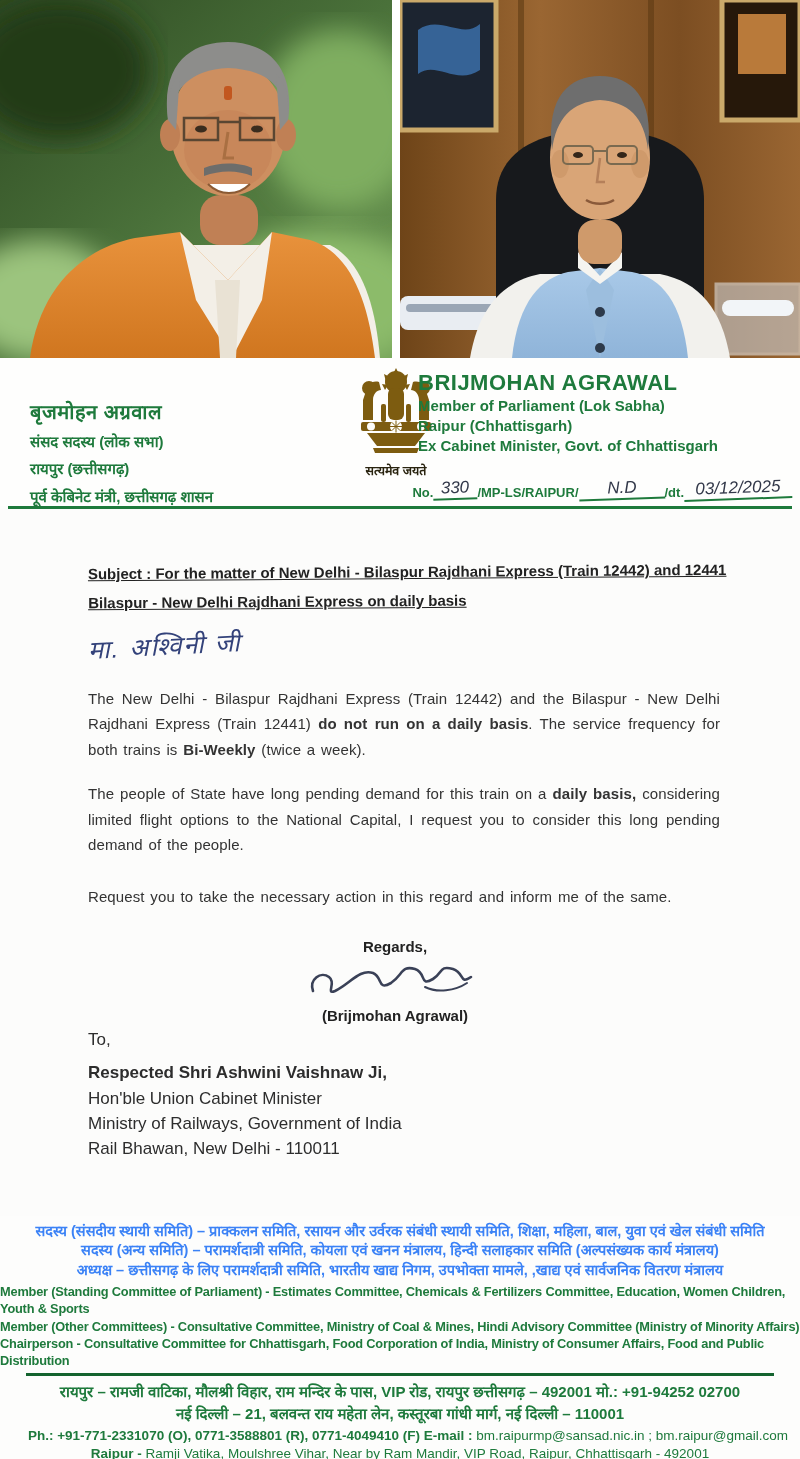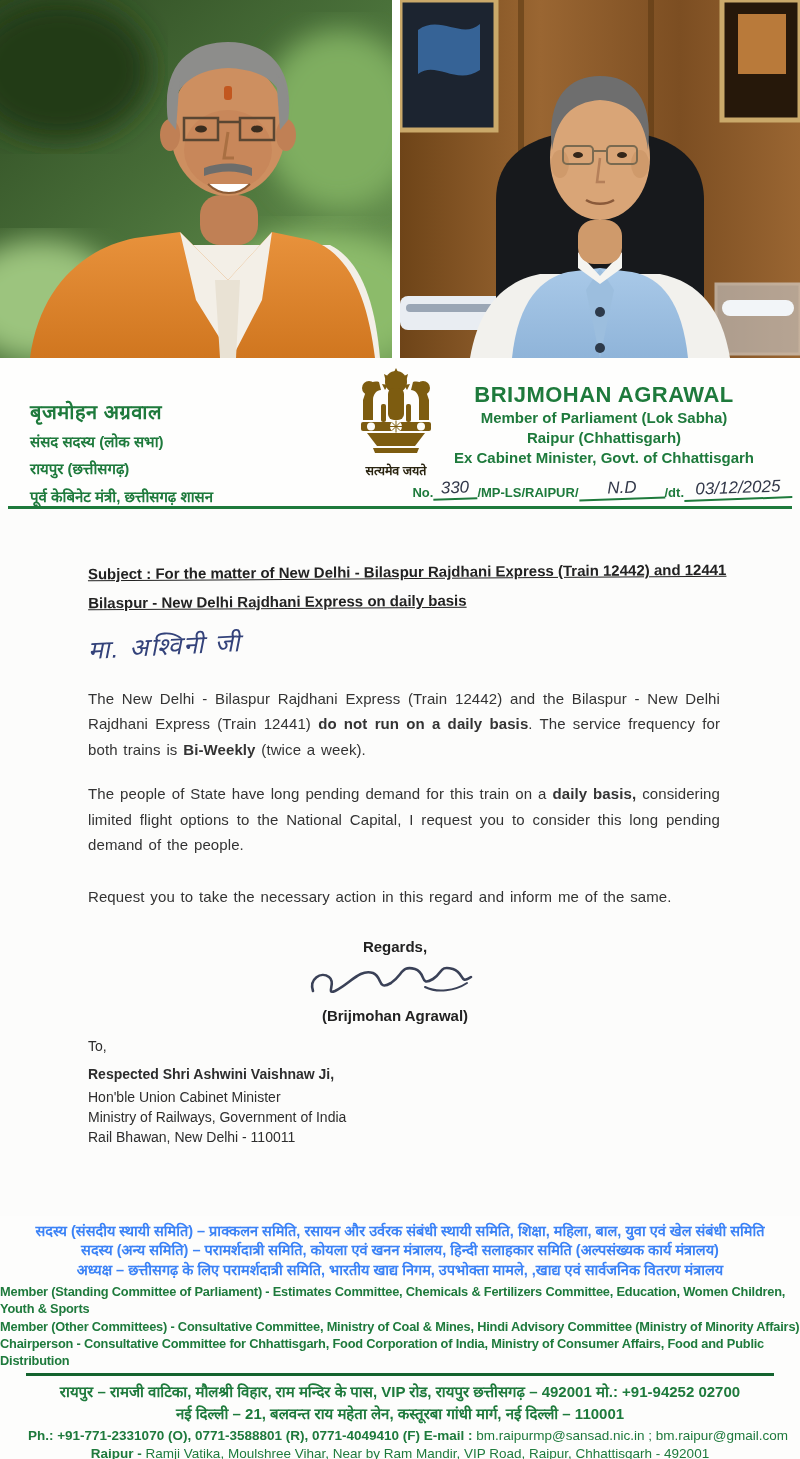--- a/index.html
+++ b/index.html
@@ -15,41 +15,41 @@
   .photo svg { display:block; }
 
   
   .letterhead { position:relative; height:148px; background:#fefefd; }
   .lh-left { position:absolute; top:12px; left:30px; color:#1e7a3c; }
   .lh-left .hname { font-size:20px; font-weight:bold; letter-spacing:0.5px;margin-top:28px; }
   .lh-left .hline { font-size:15px; font-weight:bold; margin-top:6px; line-height:1.42; }
   .lh-left .hline:first-of-type { margin-top:10px; }
   .emblem-wrap { position:absolute; left:348px; top:6px; width:96px; text-align:center; }
   .emblem-caption { font-size:12.5px; font-weight:bold; color:#2a2410; margin-top:2px; }
-  .lh-right { position:absolute; top:24px; right:10px; width:372px; text-align:center; color:#1e7a3c; }
+  .lh-right { position:absolute; top:12px; right:10px; width:372px; color:#1e7a3c; }
   .lh-right .ename { font-size:22px; font-weight:bold; letter-spacing:0.5px; }
   .lh-right .eline { font-size:15px; font-weight:bold; line-height:1.32; }
   .ref-row { position:absolute; right:8px; bottom:6px; display:flex; align-items:flex-end; color:#1e7a3c; font-size:13px; font-weight:bold; }
   .ref-val { font-size:17px; font-weight:normal; color:#323849; border-bottom:2px solid #1e7a3c; text-align:center; padding:0 4px; font-style:italic; transform:rotate(-2deg); }
   .ref-val.no { min-width:44px; }
   .ref-val.mid { min-width:86px; }
   .ref-val.dt { min-width:108px; }
   .lh-rule { height:3px; background:#1e7a3c; margin:0 8px; }
 
   
   .body-area { height:707px; padding:0 80px 0 88px; overflow:hidden; background:#fcfcfb; }
   .subject { margin-top:48px; width:660px; font-size:15px; font-weight:bold; color:#222; line-height:1.95; text-decoration:underline; transform:rotate(-0.4deg); }
   .hand-note { margin-top:16px; height:36px; font-size:25px; color:#33427a; font-style:italic; transform:rotate(-3deg); transform-origin:left center; letter-spacing:2px; }
   .para { margin-top:18px; font-size:15px; color:#333; line-height:1.72; text-align:justify; letter-spacing:0.1px; word-spacing:1.5px; }
   .para .b { font-weight:bold; }
   .sign-block { margin-top:28px; text-align:center; padding-right:18px; }
   .regards { font-size:15px; font-weight:bold; color:#222; }
   .sig-svg { margin:2px 6px 0 0; }
   .sig-name { font-size:15px; font-weight:bold; color:#222; }
-  .addr-block { margin-top:12px; font-size:14px; color:#2d2d2d; line-height:1.45; }
+  .addr-block { margin-top:4px; font-size:17px; color:#2d2d2d; line-height:1.45; }
   .addr-block .to { margin-bottom:8px; }
   .addr-block .aname { font-weight:bold; margin-bottom:2px; }
 
   
   .footer { padding-top:6px; background:#fdfdfc; }
   .f-hindi { text-align:center; color:#3b82f6; font-weight:bold; font-size:14.5px; line-height:1.34; }
   .f-eng { text-align:left; color:#1e7a3c; font-weight:bold; font-size:12.8px; line-height:1.3; letter-spacing:-0.2px; margin-top:1px; }
   .f-eng-wrap { margin-top:4px; }
   .f-divider { height:3px; background:#14632f; margin:4px 26px 5px; }
   .f-addr-hi { text-align:center; color:#1e7a3c; font-weight:bold; font-size:15px; line-height:1.45; }

